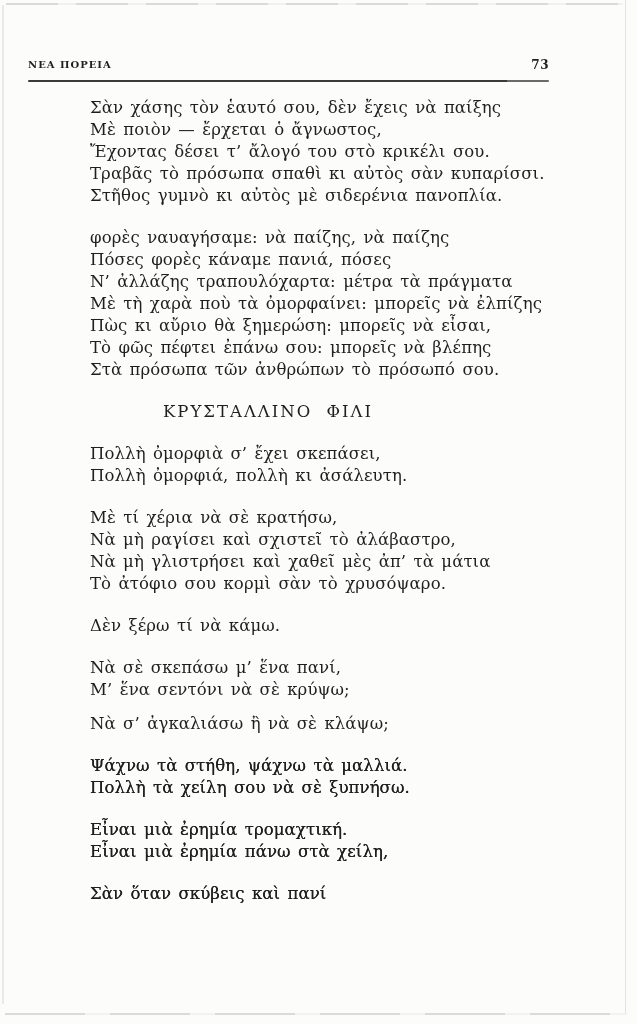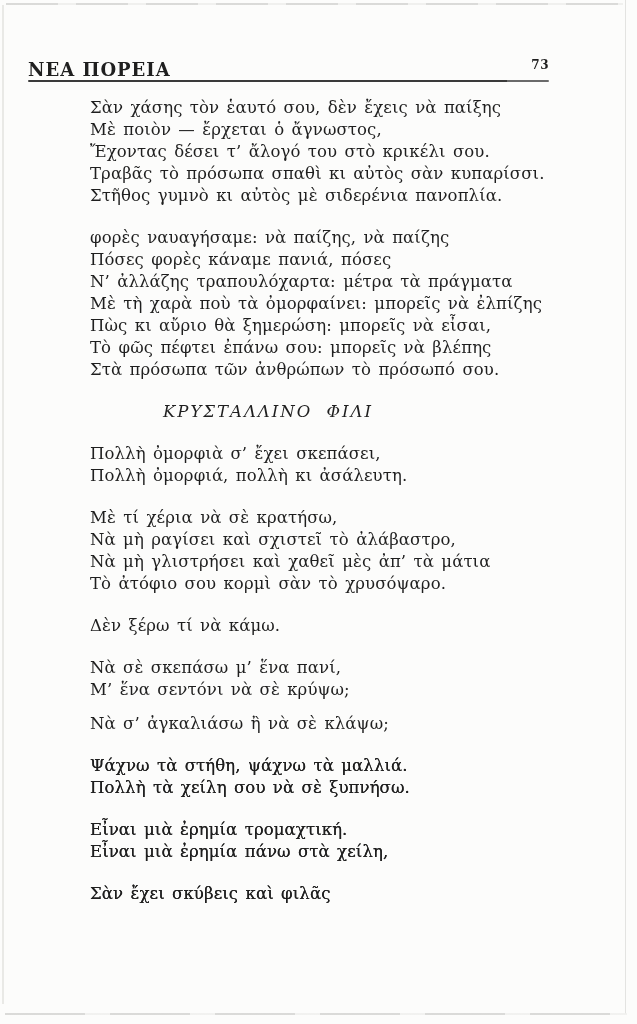--- a/index.html
+++ b/index.html
@@ -26,21 +26,21 @@
   .edge-top    { left: 6px; right: 14px; top: 3px; height: 2px; opacity: .75;
                  background: repeating-linear-gradient(90deg, #cfcfcd 0 52px, #ececea 52px 70px); }
   .edge-left   { left: 2px; top: 5px; bottom: 20px; width: 1.5px; opacity: .55; }
   .edge-right  { right: 11px; top: 0; bottom: 10px; width: 1.5px; opacity: .7; }
   .edge-bottom { left: 5px; right: 10px; bottom: 9px; height: 2px; opacity: .8;
                  background: repeating-linear-gradient(90deg, #d2d2d0 0 80px, #efefed 80px 105px); }
 
   .running-header { position: absolute; top: 0; left: 0; right: 0; }
   .journal {
     position: absolute; left: 28px; top: 59px;
-    font-size: 18px; font-weight: bold; letter-spacing: 1px;
+    font-size: 10px; font-weight: bold; letter-spacing: 1px;
     white-space: nowrap;
   }
   .pageno {
     position: absolute; right: 88px; top: 58px;
     font-size: 12px; font-weight: bold; letter-spacing: .5px;
   }
   .header-rule {
     position: absolute; left: 28px; top: 80px; width: 521px; height: 2px;
     background: linear-gradient(90deg, var(--rule) 0 92%, #6a6a6a 92% 100%);
     border-radius: 1px;
@@ -55,21 +55,20 @@
     font-size: 16.5px; line-height: 22px;
     white-space: nowrap; word-spacing: 2px;
     letter-spacing: .1px;
   }
   .heavy .line { text-shadow: 0 0 0.6px rgba(25,25,25,.95); }
   .poem-title {
     font-size: 16.5px; font-weight: normal; line-height: 22px;
     letter-spacing: 2px; word-spacing: 7px;
     margin: 0 0 20px 73px;
     white-space: nowrap;
-    font-style: italic;
   }
 </style>
 </head>
 <body>
 
 <div class="page">
 
   <div class="edge edge-top"></div>
   <div class="edge edge-left"></div>
   <div class="edge edge-right"></div>
@@ -133,17 +132,17 @@
       <div class="line">Ψάχνω τὰ στήθη, ψάχνω τὰ μαλλιά.</div>
       <div class="line">Πολλὴ τὰ χείλη σου νὰ σὲ ξυπνήσω.</div>
     </div>
 
     <div class="stanza heavy">
       <div class="line">Εἶναι μιὰ ἐρημία τρομαχτική.</div>
       <div class="line">Εἶναι μιὰ ἐρημία πάνω στὰ χείλη,</div>
     </div>
 
     <div class="stanza heavy">
-      <div class="line">Σὰν ἔχει σκύβεις καὶ φιλᾶς</div>
+      <div class="line">Σὰν ὅταν σκύβεις καὶ πανί</div>
     </div>
 
   </main>
 </div>
 
 </body></html>

